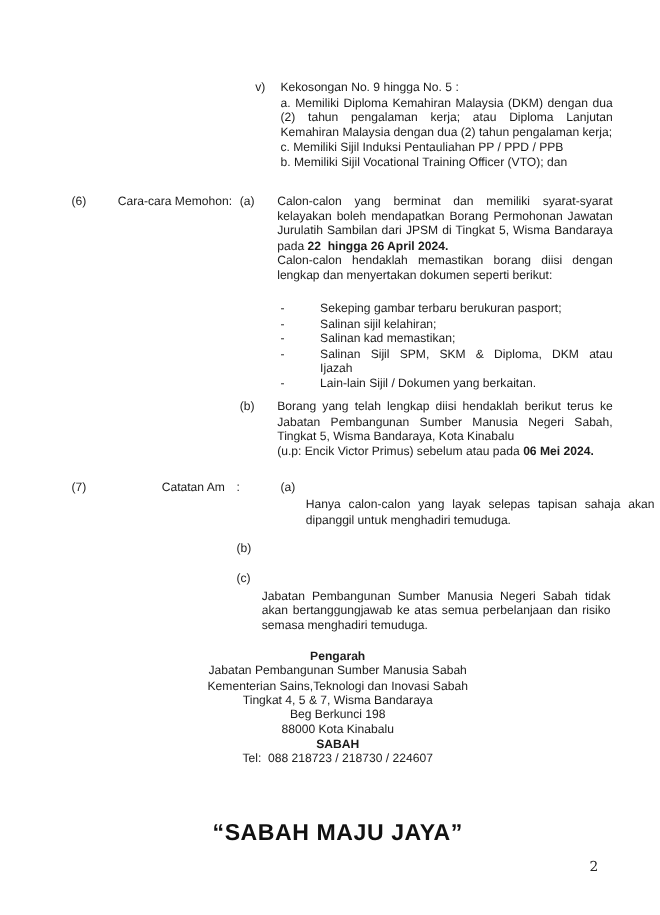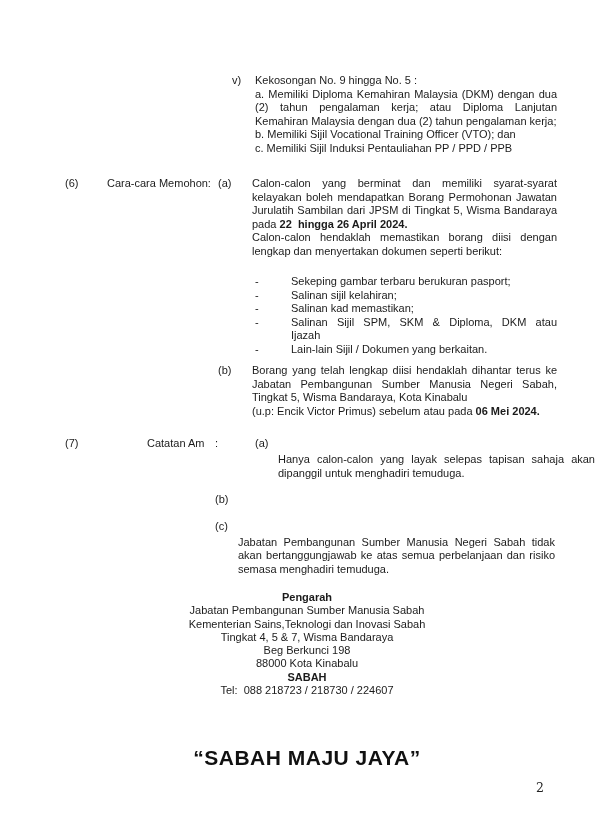--- a/index.html
+++ b/index.html
@@ -57,22 +57,22 @@
 </head>
 <body>
 
 <div class="page">
 
   <section class="block-v">
     <div class="vmark">v)</div>
     <div class="vcontent">
       <div>Kekosongan No. 9 hingga No. 5 :</div>
       <p class="just">a. Memiliki Diploma Kemahiran Malaysia (DKM) dengan dua (2) tahun pengalaman kerja; atau Diploma Lanjutan Kemahiran Malaysia dengan dua (2) tahun pengalaman kerja;</p>
+      <div>c. Memiliki Sijil Induksi Pentauliahan PP / PPD / PPB</div>
       <div>b. Memiliki Sijil Vocational Training Officer (VTO); dan</div>
-      <div>c. Memiliki Sijil Induksi Pentauliahan PP / PPD / PPB</div>
     </div>
   </section>
 
   <section class="block6">
     <div class="row">
       <div class="num">(6)</div>
       <div class="label6">Cara-cara Memohon:</div>
       <div class="mark6">(a)</div>
       <div class="body6">
         <p class="just"><span>Calon-calon yang berminat dan memiliki syarat-syarat kelayakan boleh mendapatkan Borang Permohonan Jawatan Jurulatih Sambilan dari JPSM di Tingkat 5, Wisma Bandaraya pada </span><b>22&nbsp; hingga 26 April 2024.</b></p>
@@ -98,21 +98,21 @@
               <span class="dash">-</span>
               <span class="doc">Lain-lain Sijil / Dokumen yang berkaitan.</span>
             </li>
         </ul>
       </div>
     </div>
     <div class="row rowb">
       <div class="spacer6"></div>
       <div class="mark6">(b)</div>
       <div class="body6">
-        <p class="just">Borang yang telah lengkap diisi hendaklah dihantar terus ke Jabatan Pembangunan Sumber Manusia Negeri Sabah, Tingkat 5, Wisma Bandaraya, Kota Kinabalu</p>
+        <p class="just">Borang yang telah lengkap diisi hendaklah berikut terus ke Jabatan Pembangunan Sumber Manusia Negeri Sabah, Tingkat 5, Wisma Bandaraya, Kota Kinabalu</p>
         <p class="just"><span>(u.p: Encik Victor Primus) sebelum atau pada </span><b>06 Mei 2024.</b></p>
       </div>
     </div>
   </section>
 
   <section class="block7">
     <div class="row">
       <div class="num">(7)</div>
       <div class="label7">Catatan Am</div>
       <div class="colon7">:</div>

